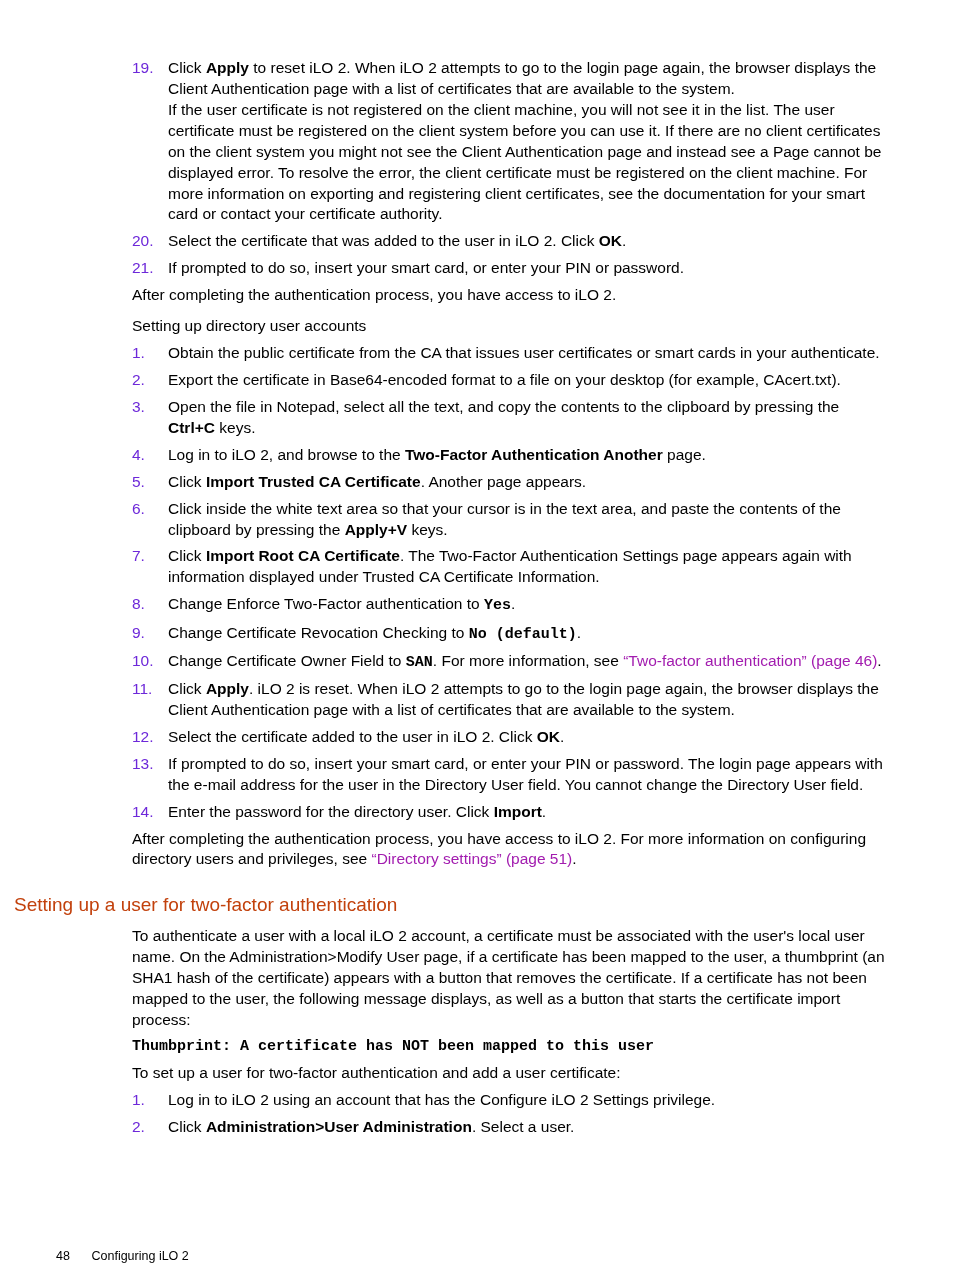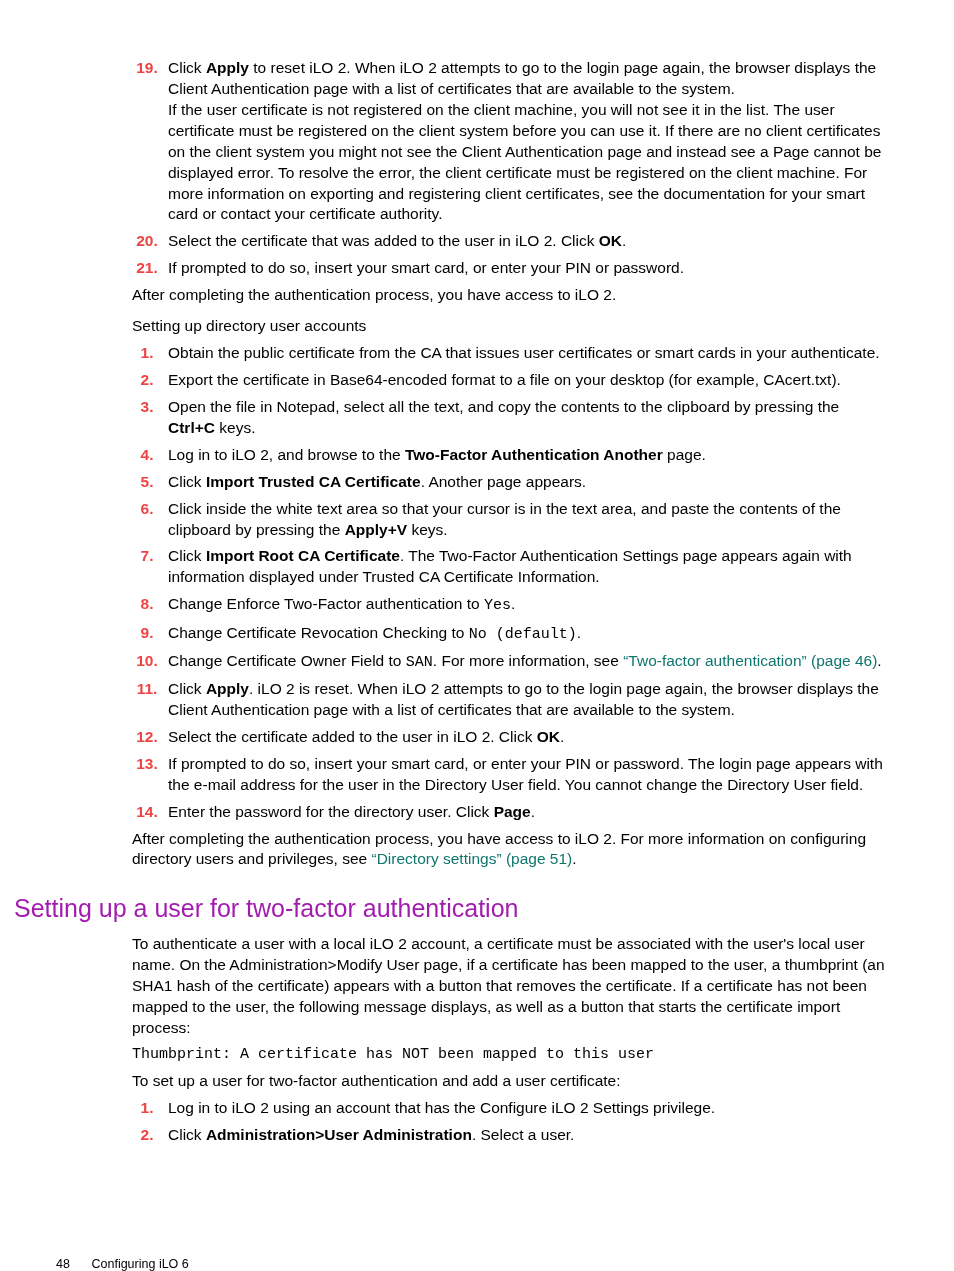--- a/index.html
+++ b/index.html
@@ -29,32 +29,32 @@
   }
   ol.num > li {
     position: relative;
     padding-left: 36px;
     margin: 0 0 6px 0;
   }
   ol.num > li .marker {
     position: absolute;
     left: 0;
     width: 30px;
-    text-align: center;
-    font-weight: 700;
-    color: #ef4444;          
+    text-align: left;
+    font-weight: 400;
+    color: #6d28d9;          
   }
   p { margin: 0 0 6px 0; }
   .para-after { margin-bottom: 6px; }
-  .link { color: #0f766e; }
-  .mono { font-family: "Courier New", Courier, monospace; font-size: 15px; }
+  .link { color: #a21caf; }
+  .mono { font-family: "Courier New", Courier, monospace; font-size: 15px; font-weight: bold; }
   h3.section {
     font-weight: 400;
-    color: #a21caf;
-    font-size: 25px;
+    color: #c2410c;
+    font-size: 19px;
     margin: 22px 0 8px 0;
   }
   .h3-block { margin-left: 0; }
   .subhead {
     font-weight: 400;
     margin: 10px 0 6px 0;
   }
   .footer {
     position: relative;
     margin-top: 110px;
@@ -137,21 +137,21 @@
         <li>
           <span class="marker">12.</span>
           <div>Select the certificate added to the user in iLO 2. Click <b>OK</b>.</div>
         </li>
         <li>
           <span class="marker">13.</span>
           <div>If prompted to do so, insert your smart card, or enter your PIN or password. The login page appears with the e-mail address for the user in the Directory User field. You cannot change the Directory User field.</div>
         </li>
         <li>
           <span class="marker">14.</span>
-          <div>Enter the password for the directory user. Click <b>Page</b>.</div>
+          <div>Enter the password for the directory user. Click <b>Import</b>.</div>
         </li>
       </ol>
     <p class="para-after" id="list2tail">After completing the authentication process, you have access to iLO 2. For more information on configuring directory users and privileges, see <span class="link">“Directory settings” (page 51)</span>.</p>
 
   </div>
 
   <div class="h3-block" style="margin-left:0;">
     <h3 class="section" style="margin-left:-42px;">Setting up a user for two-factor authentication</h3>
   </div>
 
@@ -167,16 +167,16 @@
         </li>
         <li>
           <span class="marker">2.</span>
           <div>Click <b>Administration&gt;User Administration</b>. Select a user.</div>
         </li>
       </ol>
   </div>
 
   <div class="footer">
     <span class="pg">48</span>
-    <span>Configuring iLO 6</span>
+    <span>Configuring iLO 2</span>
   </div>
 
 </div>
 
 </body></html>

